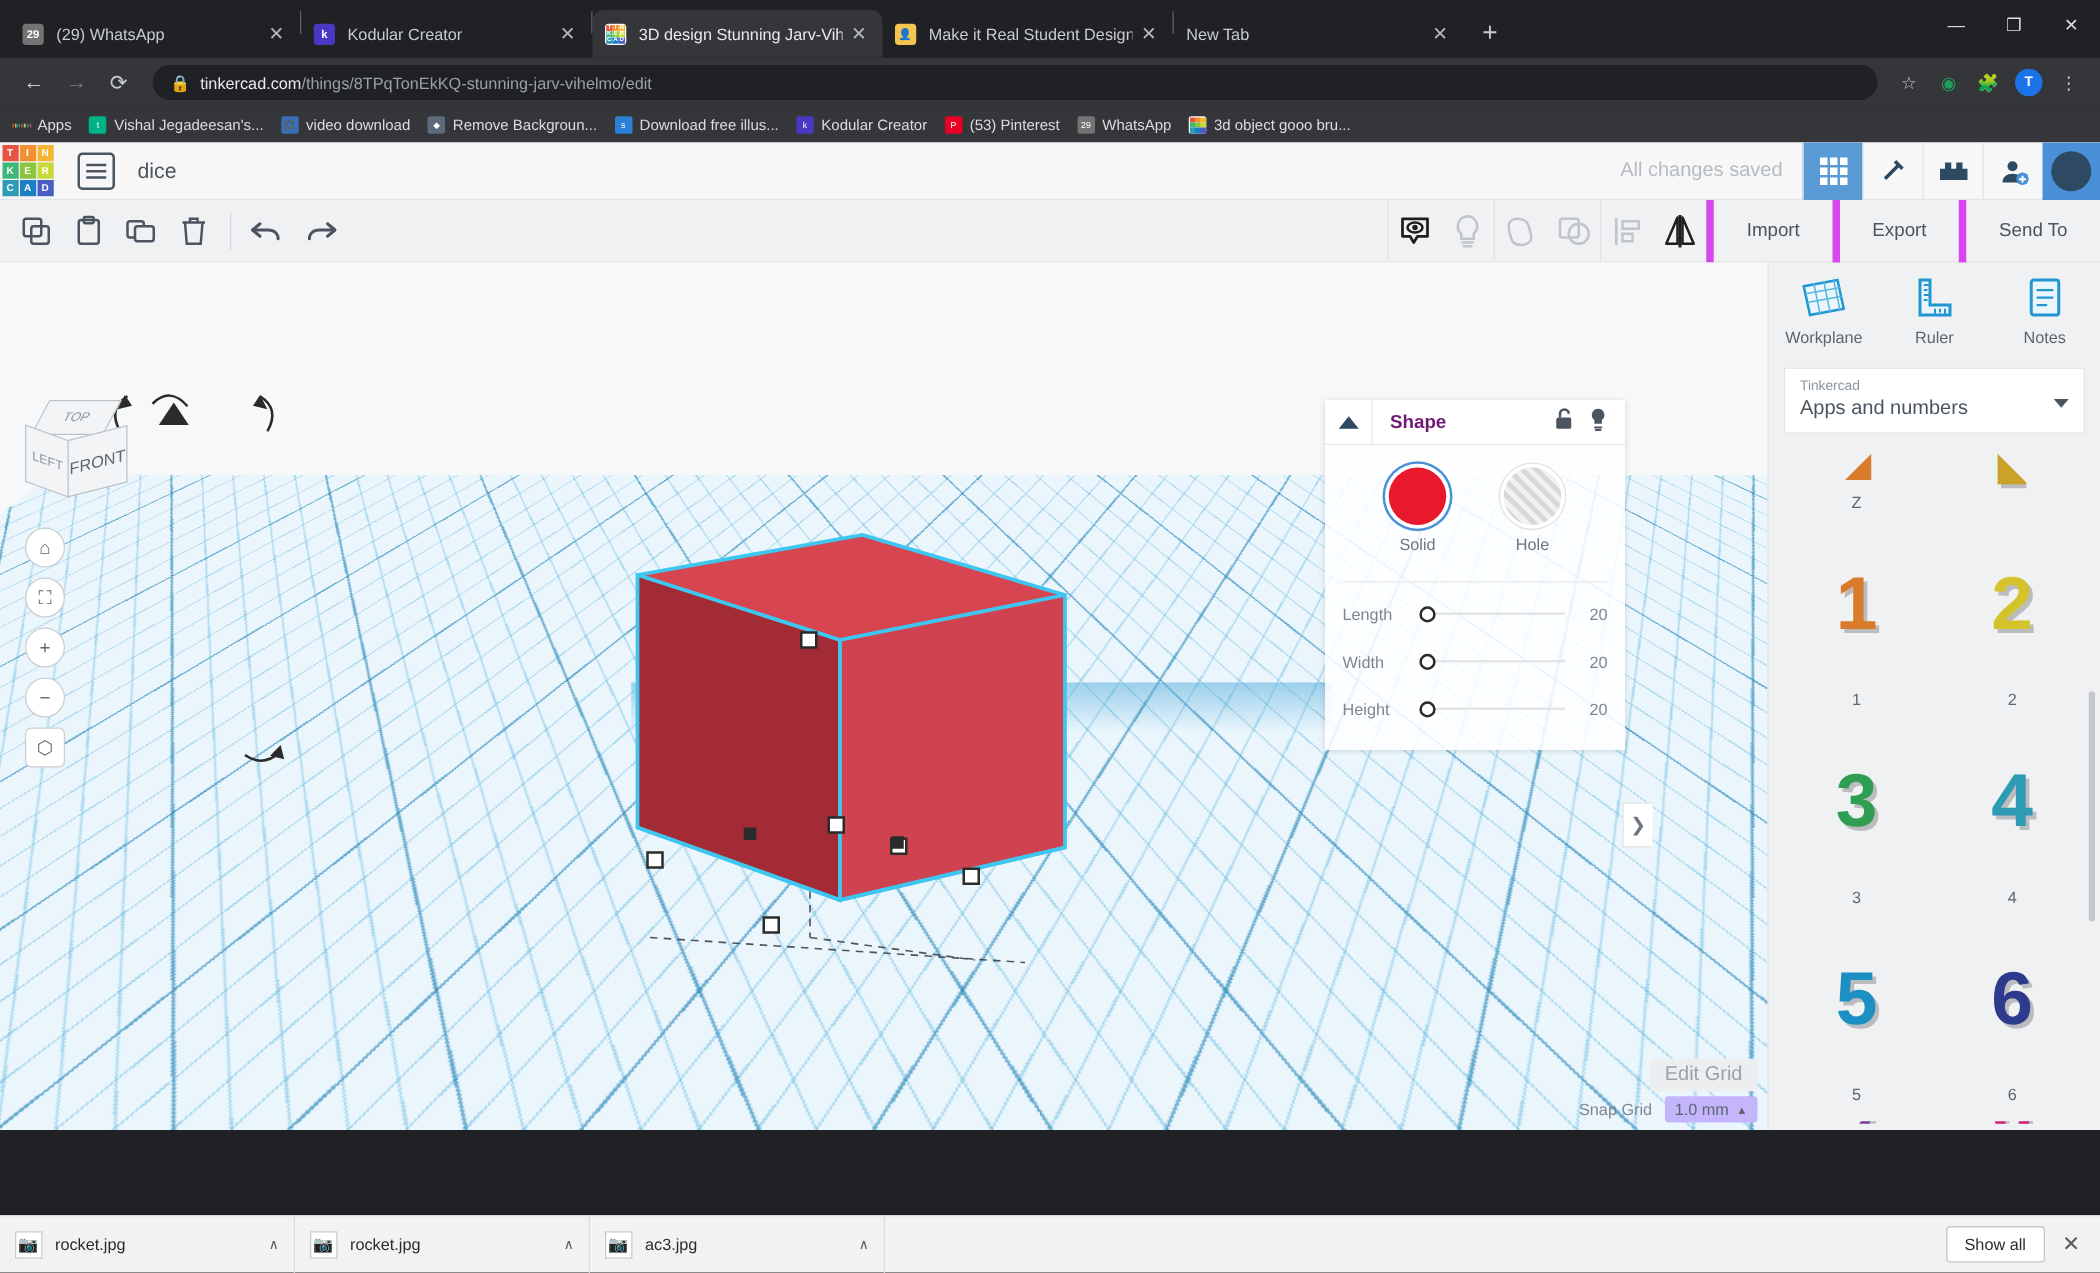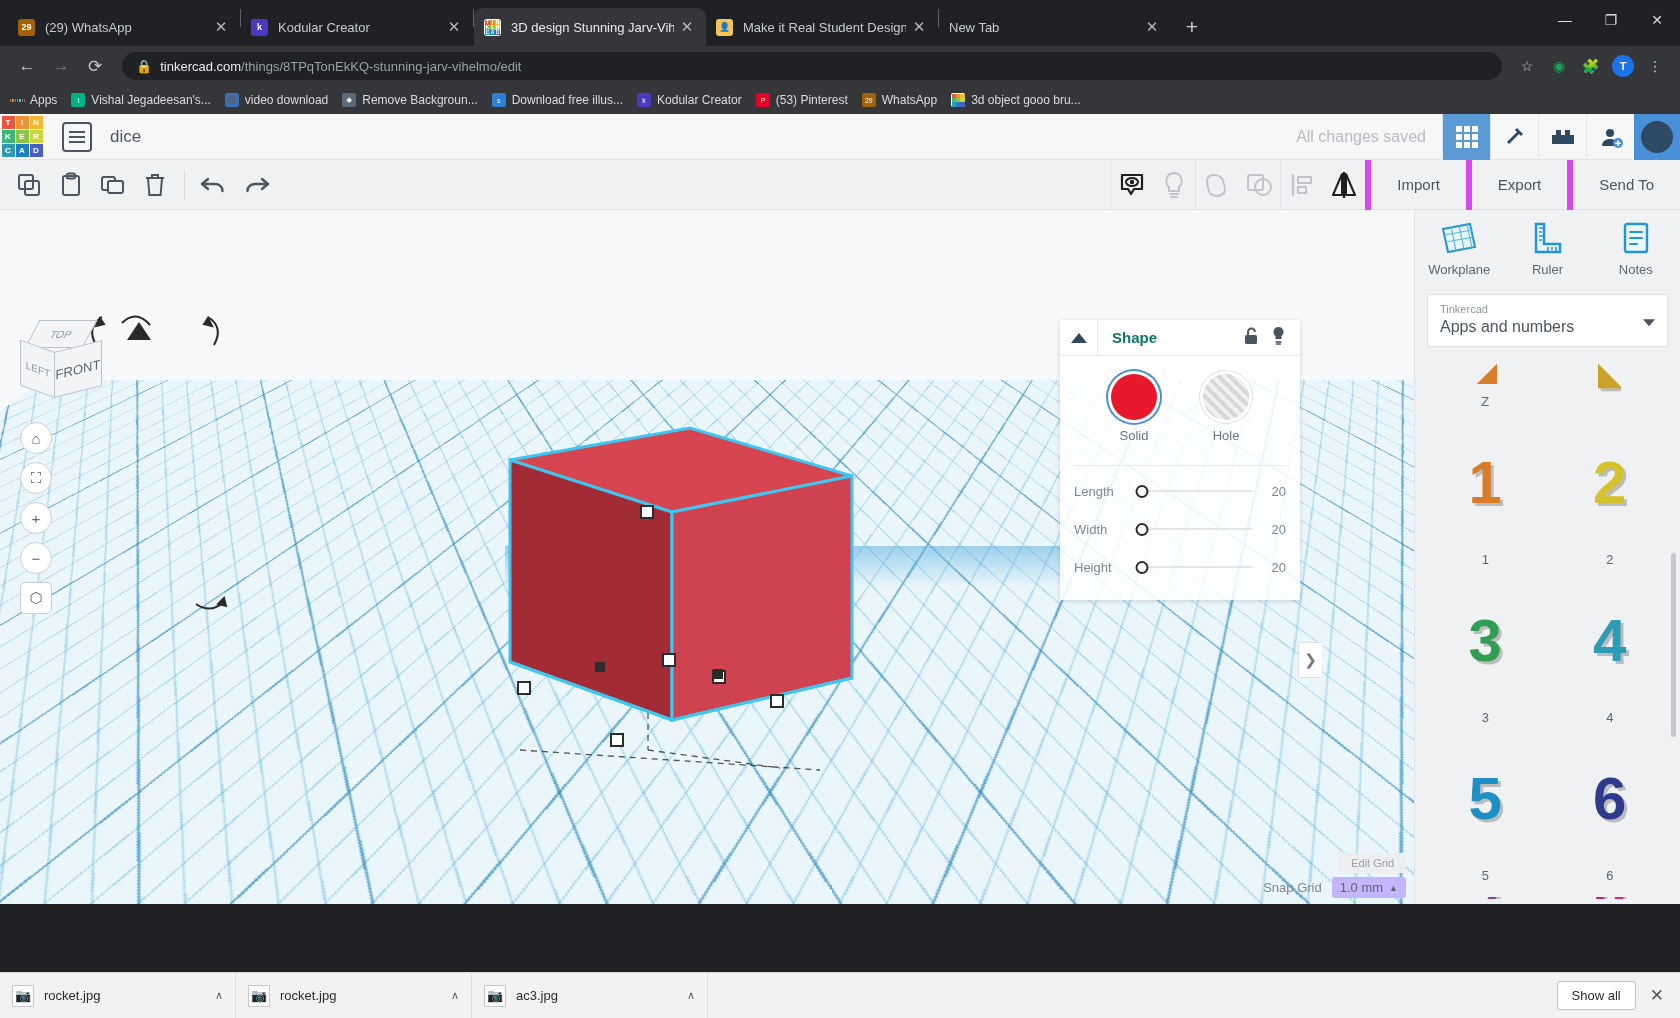--- a/index.html
+++ b/index.html
@@ -44,21 +44,21 @@
   }
   .wincontrols {
     position: absolute; right: 0; top: 0; height: 46px; display: flex;
   }
   .wincontrols div {
     width: 46px; height: 40px; display: flex; align-items: center;
     justify-content: center; color: #dadce0; font-size: 14px;
   }
 
   
-  .fav-wa { background:#a16207; border-radius:50%; }
+  .fav-wa { background:#737373; border-radius:50%; }
   .fav-kod { background:#4a38c2; }
   .fav-tink { background:#fff; position:relative; }
   .fav-tink .mini { display:grid; grid-template-columns: repeat(3, 1fr); width:15px; height:15px; }
   .fav-tink .mini span { font-size:5px; line-height:5px; text-align:center; color:#fff; }
   .fav-mir { background:#f5c451; border-radius:3px; }
   .fav-pin { background:#e60023; border-radius:50%; }
   .fav-dl  { background:#2b7fd4; border-radius:50%; }
   .fav-rb  { background:#5b6b7c; }
   .fav-vj  { background:#00b386; border-radius:50%; }
 
@@ -208,21 +208,21 @@
   .nav-tool.sq { border-radius:5px; }
 
   
   .obj { position:absolute; left:0; top:0; width:100%; height:100%; pointer-events:none; }
 
   .grid-ctl {
     position:absolute; right: 8px; bottom: 6px; display:flex; flex-direction:column;
     align-items:flex-end; gap:4px;
   }
   .edit-grid-btn {
-    font-size:11px; color:#9aa3ab; padding: 4px 12px; background:#eceef0;
+    font-size:16px; color:#9aa3ab; padding: 4px 12px; background:#eceef0;
     border-radius:3px;
   }
   .snap-row { display:flex; align-items:center; gap:10px; font-size:13px; color:#7d868e; }
   .snap-val {
     background:#c4b5fd; padding:3px 8px; border-radius:3px; color:#5b6770;
     display:flex; align-items:center; gap:6px; font-size:13px;
   }
 
   
   .shape-panel {
@@ -231,21 +231,21 @@
     z-index: 6;
   }
   .sp-head {
     height: 36px; display:flex; align-items:center; background:#fff;
     border-bottom:1px solid #e6e8ea;
   }
   .sp-collapse {
     width:38px; height:36px; display:flex; align-items:center; justify-content:center;
     border-right:1px solid #e6e8ea;
   }
-  .sp-title { flex:1; padding-left:14px; font-size:15px; color:#0f766e; font-weight:600; }
+  .sp-title { flex:1; padding-left:14px; font-size:15px; color:#701a75; font-weight:600; }
   .sp-lockicons { display:flex; align-items:center; gap:12px; padding-right:14px; }
   .sp-body { padding: 18px 0 14px; }
   .sp-modes { display:flex; justify-content:center; gap:46px; padding-bottom:6px; }
   .sp-mode { display:flex; flex-direction:column; align-items:center; gap:8px; }
   .swatch { width:46px; height:46px; border-radius:50%; }
   .swatch.solid { background:#e8192c; box-shadow: 0 0 0 3px #fff, 0 0 0 5px #4a90d9; }
   .swatch.hole {
     background: repeating-linear-gradient(45deg,#d6d8da 0 4px,#f0f1f2 4px 8px);
     box-shadow: 0 0 0 3px #fff, 0 0 0 4px #dfe1e3;
   }

